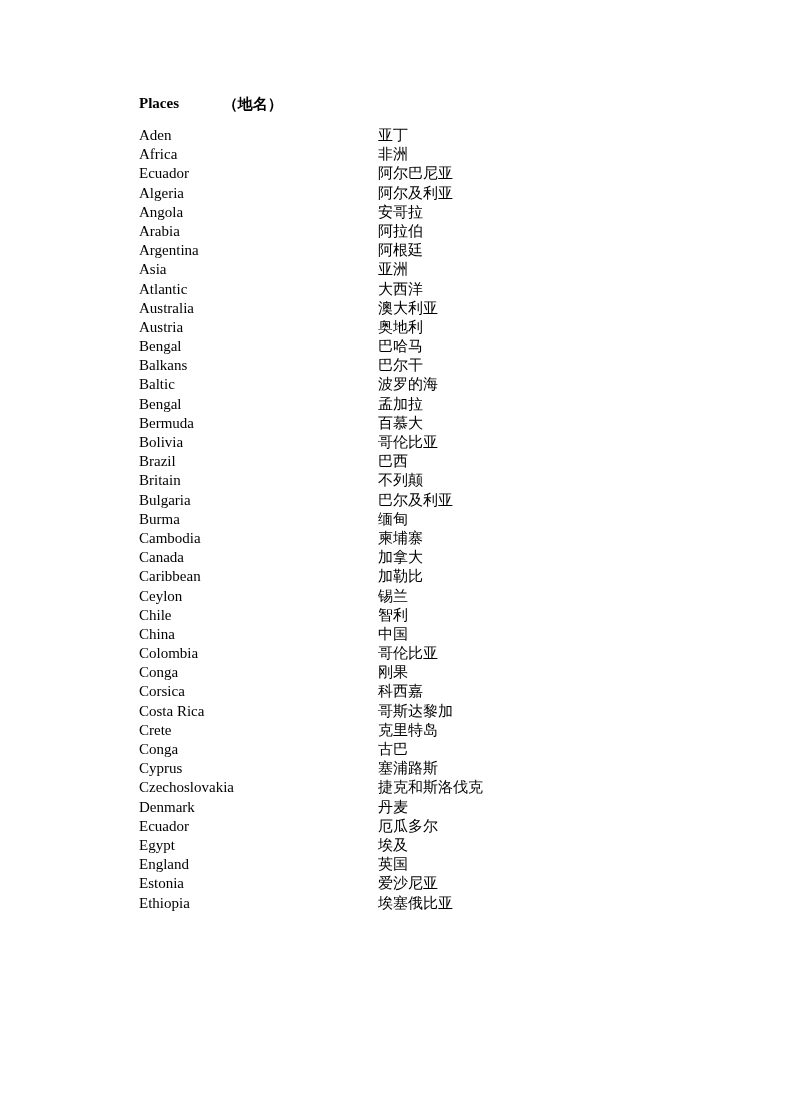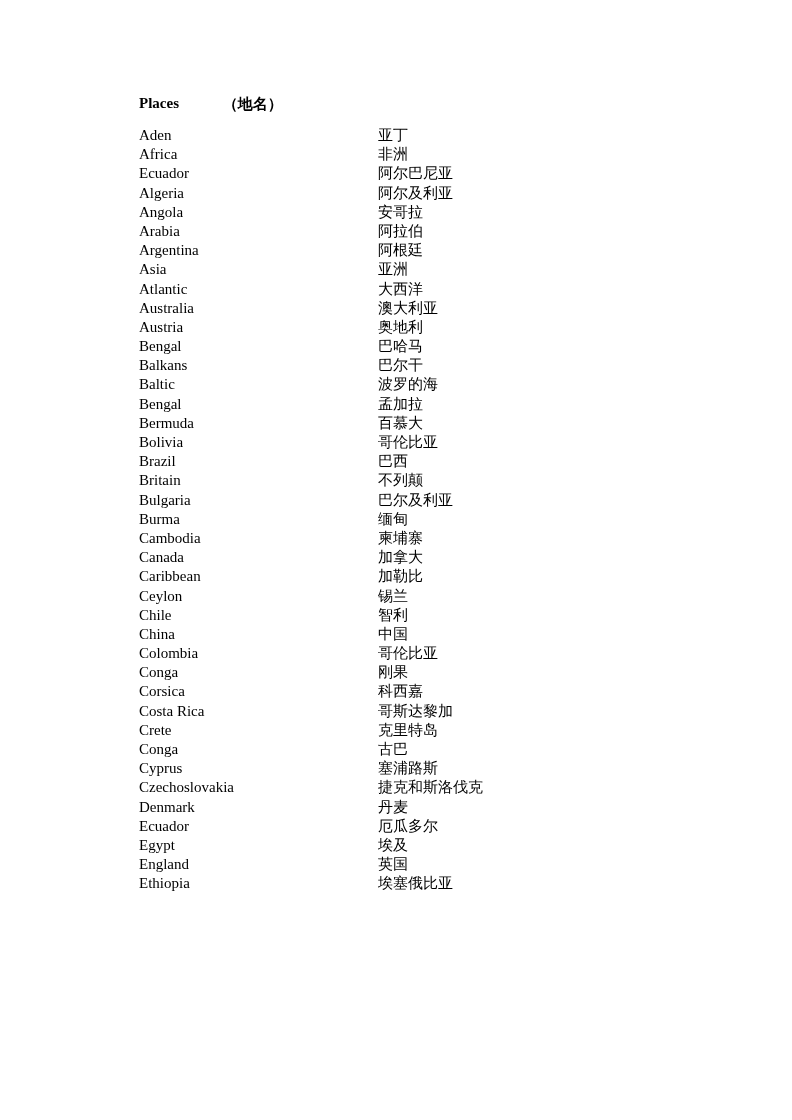--- a/index.html
+++ b/index.html
@@ -81,15 +81,16 @@
       <div class="entry-row"><span class="col-en">Corsica</span><span class="col-zh">科西嘉</span></div>
       <div class="entry-row"><span class="col-en">Costa Rica</span><span class="col-zh">哥斯达黎加</span></div>
       <div class="entry-row"><span class="col-en">Crete</span><span class="col-zh">克里特岛</span></div>
       <div class="entry-row"><span class="col-en">Conga</span><span class="col-zh">古巴</span></div>
       <div class="entry-row"><span class="col-en">Cyprus</span><span class="col-zh">塞浦路斯</span></div>
       <div class="entry-row"><span class="col-en">Czechoslovakia</span><span class="col-zh">捷克和斯洛伐克</span></div>
       <div class="entry-row"><span class="col-en">Denmark</span><span class="col-zh">丹麦</span></div>
       <div class="entry-row"><span class="col-en">Ecuador</span><span class="col-zh">厄瓜多尔</span></div>
       <div class="entry-row"><span class="col-en">Egypt</span><span class="col-zh">埃及</span></div>
       <div class="entry-row"><span class="col-en">England</span><span class="col-zh">英国</span></div>
+      <div class="entry-row"><span class="col-en">Estonia</span><span class="col-zh">爱沙尼亚</span></div>
       <div class="entry-row"><span class="col-en">Ethiopia</span><span class="col-zh">埃塞俄比亚</span></div>
     </div>
 </div>
 
 </body></html>

